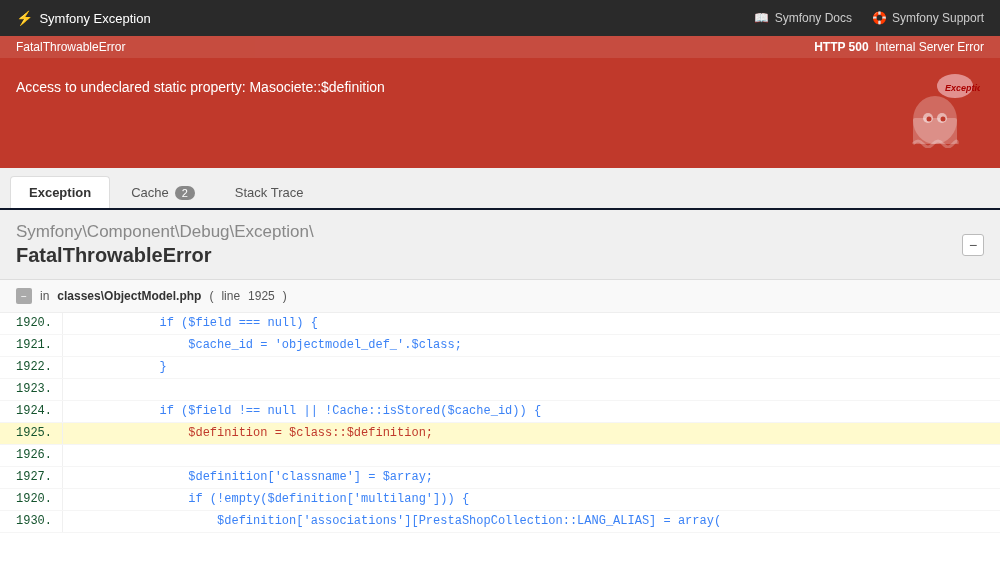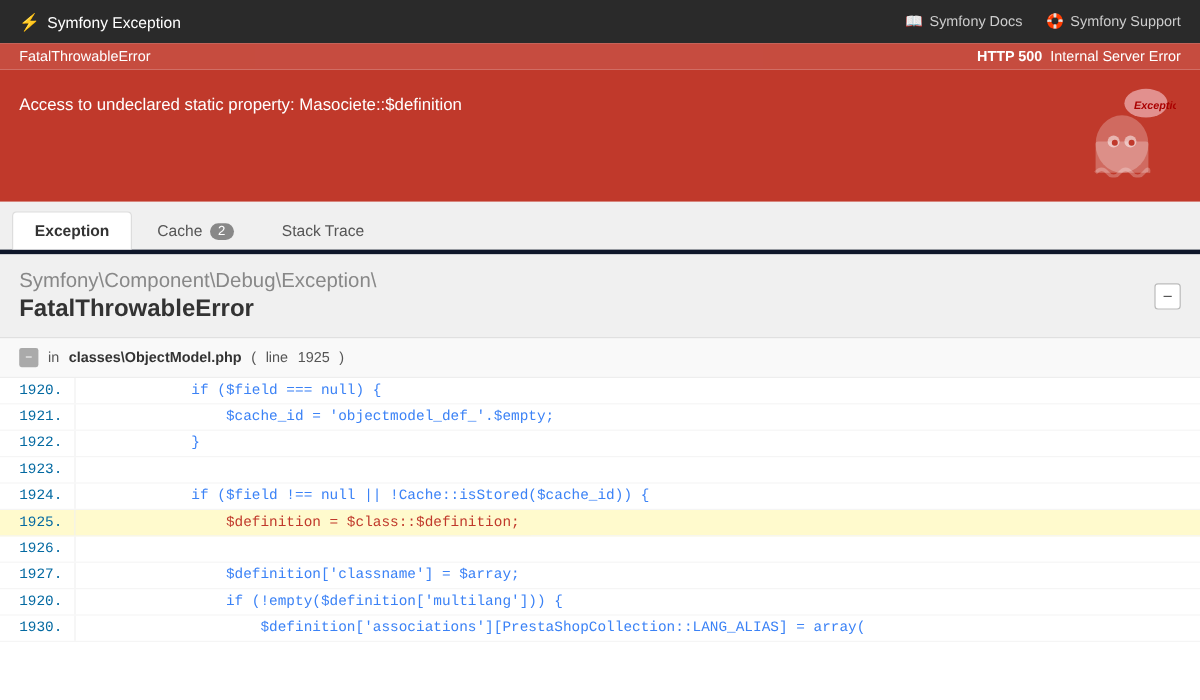--- a/index.html
+++ b/index.html
@@ -64,21 +64,21 @@
       position: absolute;
       right: 20px;
       top: 10px;
       width: 90px;
       height: 80px;
     }
 
     
     .tabs-bar {
       background: #f0f0f0;
-      border-bottom: 4px solid #0f172a;
+      border-bottom: 2px solid #0f172a;
       display: flex;
       align-items: flex-end;
       padding: 0 10px;
       padding-top: 8px;
     }
     .tab {
       padding: 8px 18px;
       font-size: 13px;
       cursor: pointer;
       border: 1px solid transparent;
@@ -179,21 +179,21 @@
     .code-line {
       display: flex;
       align-items: stretch;
       border-bottom: 1px solid #f5f5f5;
       min-height: 22px;
     }
     .code-line.highlighted {
       background: #fffacd;
     }
     .line-number {
-      color: #0369a1;
+      color: #14532d;
       min-width: 55px;
       padding: 3px 10px 3px 16px;
       text-align: right;
       user-select: none;
       border-right: 1px solid #f0f0f0;
       flex-shrink: 0;
     }
     .code-line.highlighted .line-number {
       background: #fffacd;
     }
@@ -294,21 +294,21 @@
     <span>)</span>
   </div>
 
   <div class="code-block" id="code-lines-container">
   <div class="code-line">
         <div class="line-number">1920.</div>
         <div class="line-content">            if ($field === null) {</div>
       </div>
       <div class="code-line">
         <div class="line-number">1921.</div>
-        <div class="line-content">                $cache_id = 'objectmodel_def_'.$empty;</div>
+        <div class="line-content">                $cache_id = 'objectmodel_def_'.$class;</div>
       </div>
       <div class="code-line">
         <div class="line-number">1922.</div>
         <div class="line-content">            }</div>
       </div>
       <div class="code-line">
         <div class="line-number">1923.</div>
         <div class="line-content"></div>
       </div>
       <div class="code-line">

